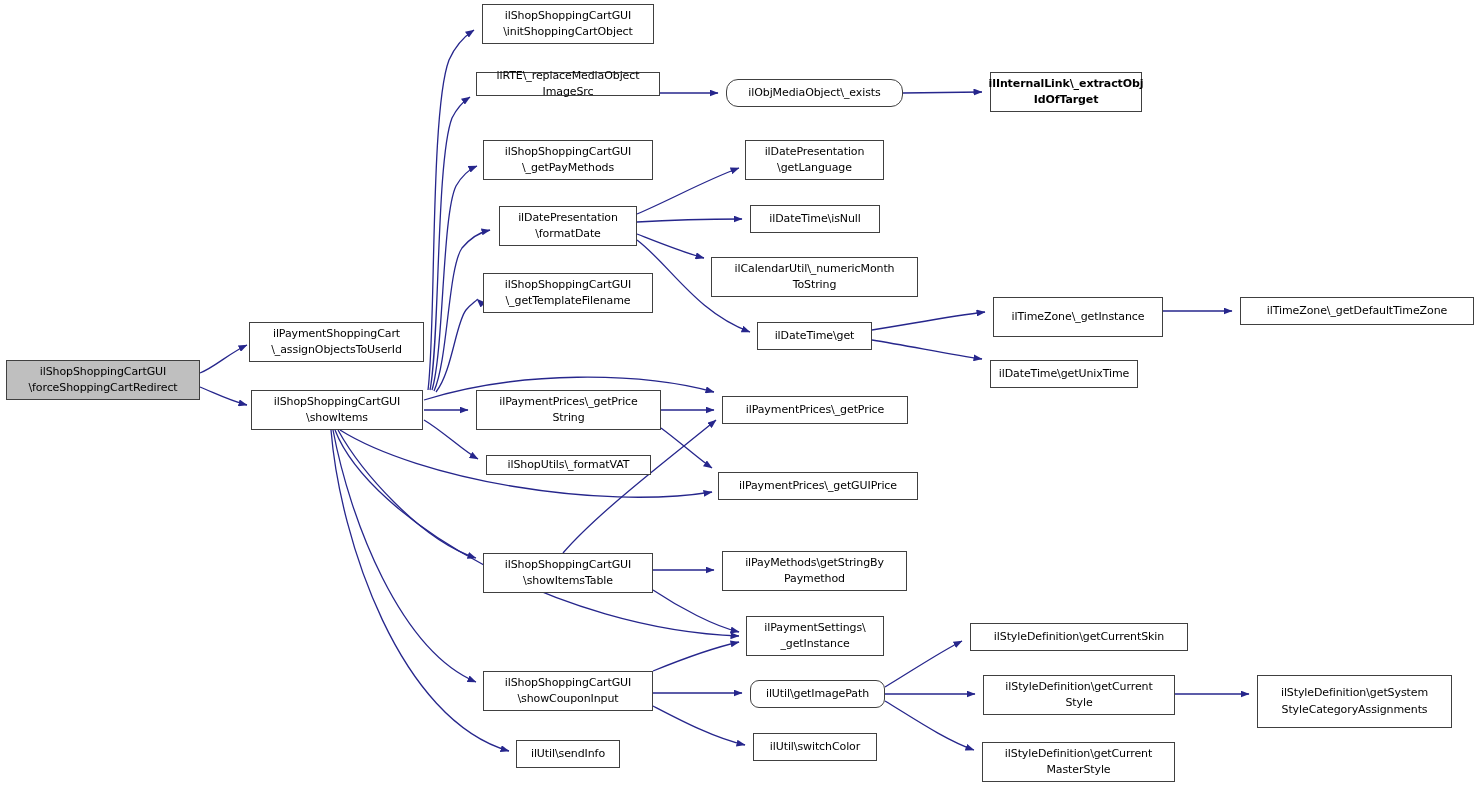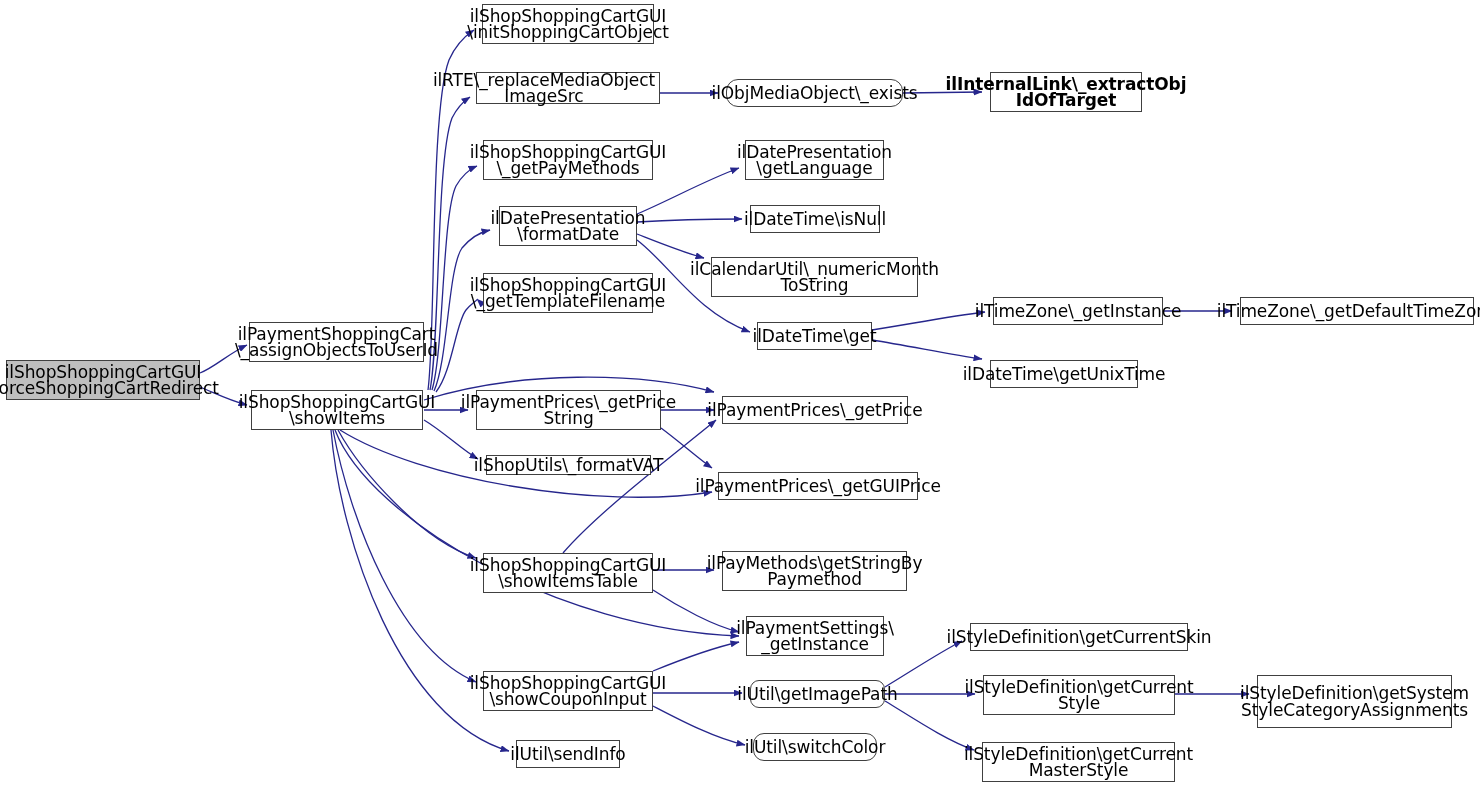--- a/index.html
+++ b/index.html
@@ -1,21 +1,21 @@
 <!DOCTYPE html>
 <html><head>
 <meta charset="utf-8">
 <style>
   html,body{margin:0;padding:0;background:#ffffff;}
   body{font-family:"DejaVu Sans","Liberation Sans",sans-serif;}
   #canvas{position:relative;width:1480px;height:789px;background:#ffffff;overflow:hidden;}
   #edges{position:absolute;left:0;top:0;width:1480px;height:789px;}
   .node{position:absolute;box-sizing:border-box;border:1px solid #404040;
         background:#ffffff;color:#000000;display:flex;align-items:center;
-        justify-content:center;text-align:center;font-size:17px;line-height:16.5px;
+        justify-content:center;text-align:center;font-size:11px;line-height:16.5px;
         letter-spacing:-0.1px;}
   .node.highlight{background:#bfbfbf;border-color:#404040;}
   .node span{display:block;padding:0 4px;white-space:pre-line;}
 </style>
 </head>
 <body>
 
 <div id="canvas">
   <svg id="edges" viewBox="0 0 1480 789">
     <defs>
@@ -72,21 +72,21 @@
 \_assignObjectsToUserId</span>
       </div>
       <div class="node" style="left: 251px; top: 390px; width: 172px; height: 40px;">
         <span>ilShopShoppingCartGUI
 \showItems</span>
       </div>
       <div class="node" style="left: 482px; top: 4px; width: 172px; height: 40px;">
         <span>ilShopShoppingCartGUI
 \initShoppingCartObject</span>
       </div>
-      <div class="node" style="left: 476px; top: 72px; width: 184px; height: 32px; justify-content: flex-end;">
+      <div class="node" style="left: 476px; top: 72px; width: 184px; height: 24px;">
         <span>ilRTE\_replaceMediaObject
 ImageSrc</span>
       </div>
       <div class="node" style="left: 483px; top: 140px; width: 170px; height: 40px;">
         <span>ilShopShoppingCartGUI
 \_getPayMethods</span>
       </div>
       <div class="node" style="left: 499px; top: 206px; width: 138px; height: 40px;">
         <span>ilDatePresentation
 \formatDate</span>
@@ -140,28 +140,28 @@
         <span>ilPayMethods\getStringBy
 Paymethod</span>
       </div>
       <div class="node" style="left: 746px; top: 616px; width: 138px; height: 40px;">
         <span>ilPaymentSettings\
 _getInstance</span>
       </div>
       <div class="node" style="left: 750px; top: 680px; width: 135px; height: 28px; border-radius: 9px;">
         <span>ilUtil\getImagePath</span>
       </div>
-      <div class="node" style="left: 753px; top: 733px; width: 124px; height: 28px; border-radius: 11px;">
+      <div class="node" style="left: 753px; top: 733px; width: 124px; height: 28px;">
         <span>ilUtil\switchColor</span>
       </div>
       <div class="node" style="left: 990px; top: 72px; width: 152px; height: 40px; font-weight: bold;">
         <span>ilInternalLink\_extractObj
 IdOfTarget</span>
       </div>
-      <div class="node" style="left: 993px; top: 297px; width: 170px; height: 28px;">
+      <div class="node" style="left: 993px; top: 297px; width: 170px; height: 40px;">
         <span>ilTimeZone\_getInstance</span>
       </div>
       <div class="node" style="left: 990px; top: 338px; width: 148px; height: 28px; margin-top: 22px;">
         <span>ilDateTime\getUnixTime</span>
       </div>
       <div class="node" style="left: 970px; top: 623px; width: 218px; height: 28px;">
         <span>ilStyleDefinition\getCurrentSkin</span>
       </div>
       <div class="node" style="left: 983px; top: 675px; width: 192px; height: 40px;">
         <span>ilStyleDefinition\getCurrent

